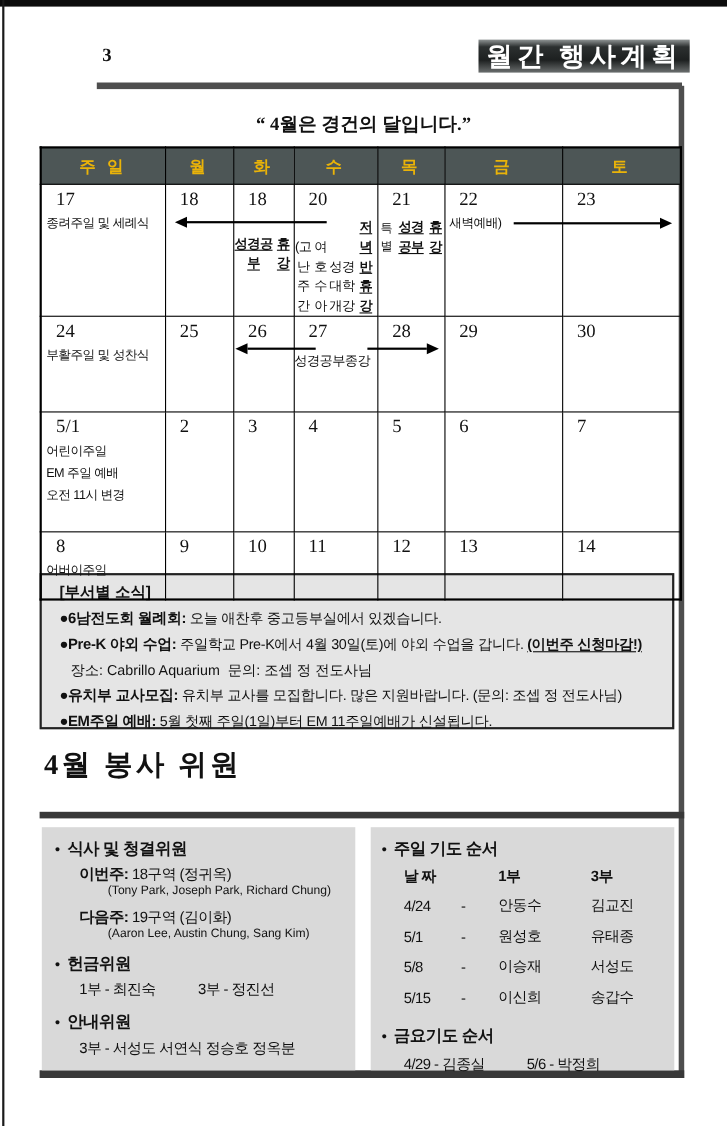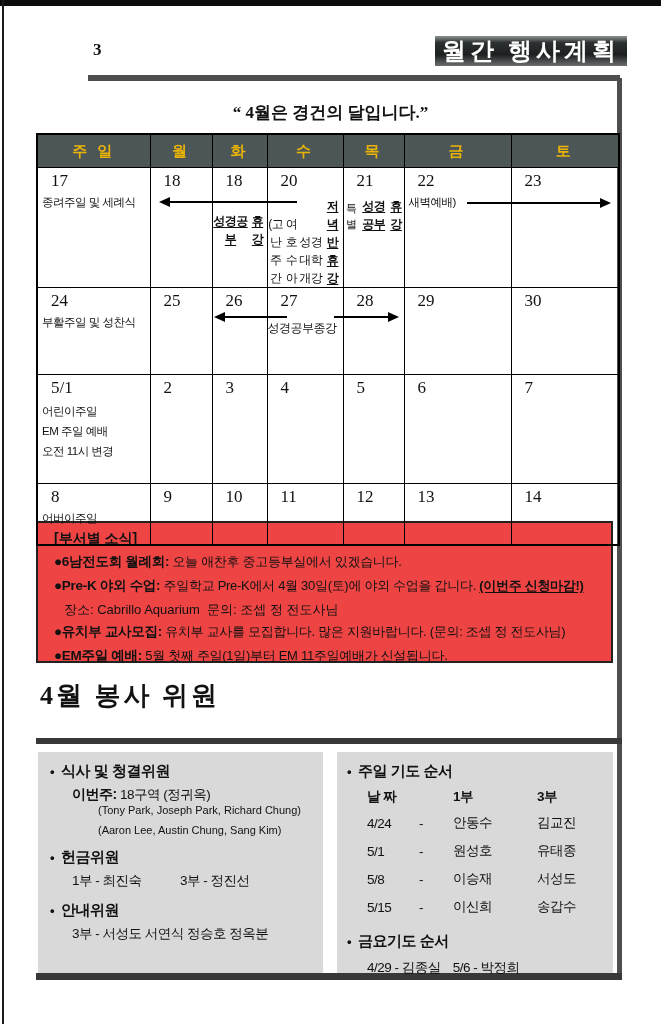--- a/index.html
+++ b/index.html
@@ -31,21 +31,21 @@
   .sm{font-size:11px;}
   .lines{font-size:11.5px;line-height:1.75;letter-spacing:-0.5px;padding:4px 2px 0 4px;}
   
   .arrow{position:absolute;height:2px;background:#000;z-index:3;}
   .al::before{content:"";position:absolute;left:-11px;top:-4px;
               border:5px solid transparent;border-right:11px solid #000;border-left:none;}
   .ar::after{content:"";position:absolute;right:-11px;top:-4px;
              border:5px solid transparent;border-left:11px solid #000;border-right:none;}
   
   .newsbox{position:absolute;left:36px;top:521px;width:577px;height:142px;border:2px solid #222;
-           box-sizing:border-box;padding:7px 6px 16px 16px;background:#ef4444;}
+           box-sizing:border-box;padding:7px 6px 16px 16px;background:#e5e5e5;}
   .ntitle{font-weight:bold;font-size:14px;margin-bottom:6px;}
   .nline{font-size:13px;line-height:16px;margin-bottom:8px;letter-spacing:-0.3px;}
   .nline b{font-size:13.5px;}
   .hl{font-weight:bold;text-decoration:underline;text-underline-offset:2px;}
   .ndetail{font-size:13px;line-height:16px;margin:2px 0 6px 10px;white-space:pre-wrap;}
   
   .voltitle{position:absolute;left:40px;top:678px;font:bold 26px "Liberation Serif",serif;
             letter-spacing:3px;}
   .volbar-top{position:absolute;left:36px;top:738px;width:586px;height:6px;background:#383838;}
   .volbar-bot{position:absolute;left:36px;top:973px;width:586px;height:7px;background:#383838;}
@@ -58,21 +58,21 @@
   .pline{font-size:13.5px;letter-spacing:-0.5px;margin-left:22px;line-height:19px;}
   .pline b{font-size:14px;}
   .pnames{font-size:11px;margin-left:48px;margin-bottom:7px;line-height:13px;}
   .mt2{margin-top:11px;}
   .cols{display:flex;}
   .w110{width:108px;}
   .prow{display:flex;margin-left:20px;font-size:13.5px;height:28px;align-items:center;
         letter-spacing:-0.5px;}
   .phead{font-weight:bold;height:24px;}
   .c-date{width:52px;}.c-dash{width:34px;}.c-p1{width:84px;}.c-p3{flex:1;}
-  .fri{gap:12px;height:26px;}
+  .fri{gap:38px;height:26px;}
 </style>
 </head>
 <body>
 
 <div class="page">
   <div class="topbar"></div>
   <div class="leftedge"></div>
 
   <div class="pageno">3</div>
   <div class="titlebox">월간 행사계획</div>
@@ -241,20 +241,21 @@
   <div class="volbar-top"></div>
   <div class="volbar-bot"></div>
 
   <div class="panel pl">
     <div class="ptitle">
       <span class="bullet">•</span>
       <span>식사 및 청결위원</span>
     </div>
     <div class="pline"><b>이번주:</b> <span>18구역 (정귀옥)</span></div>
     <div class="pnames">(Tony Park, Joseph Park, Richard Chung)</div>
+    <div class="pline"><b>다음주:</b> <span>19구역 (김이화)</span></div>
     <div class="pnames">(Aaron Lee, Austin Chung, Sang Kim)</div>
     <div class="ptitle mt2">
       <span class="bullet">•</span>
       <span>헌금위원</span>
     </div>
     <div class="pline cols">
       <span class="w110">1부 - 최진숙</span>
       <span>3부 - 정진선</span>
     </div>
     <div class="ptitle mt2">

